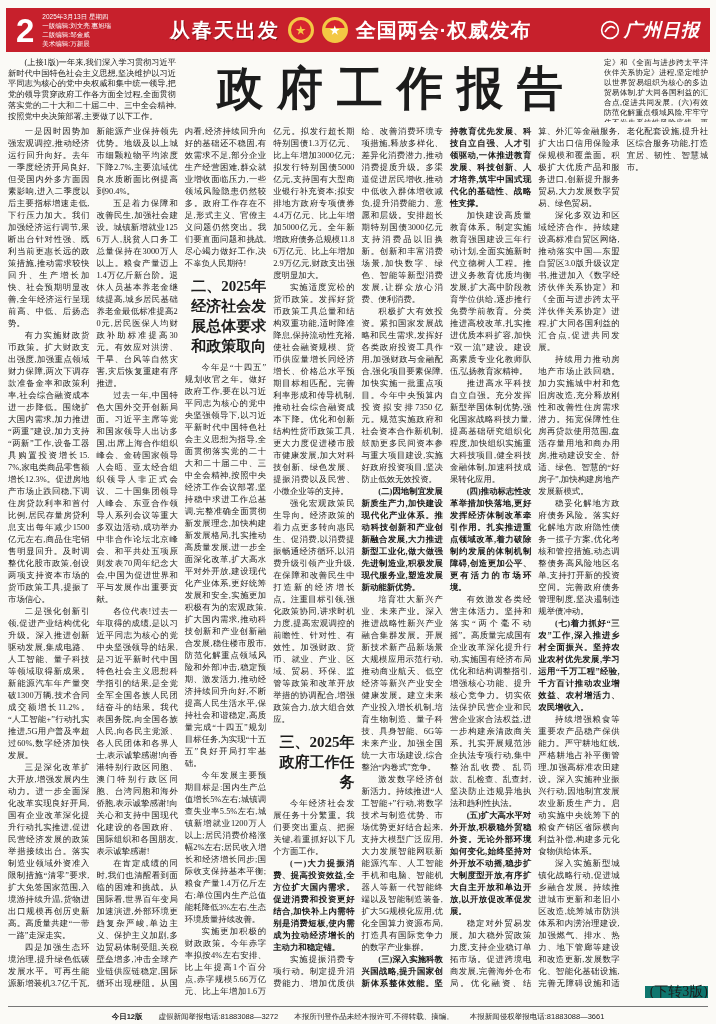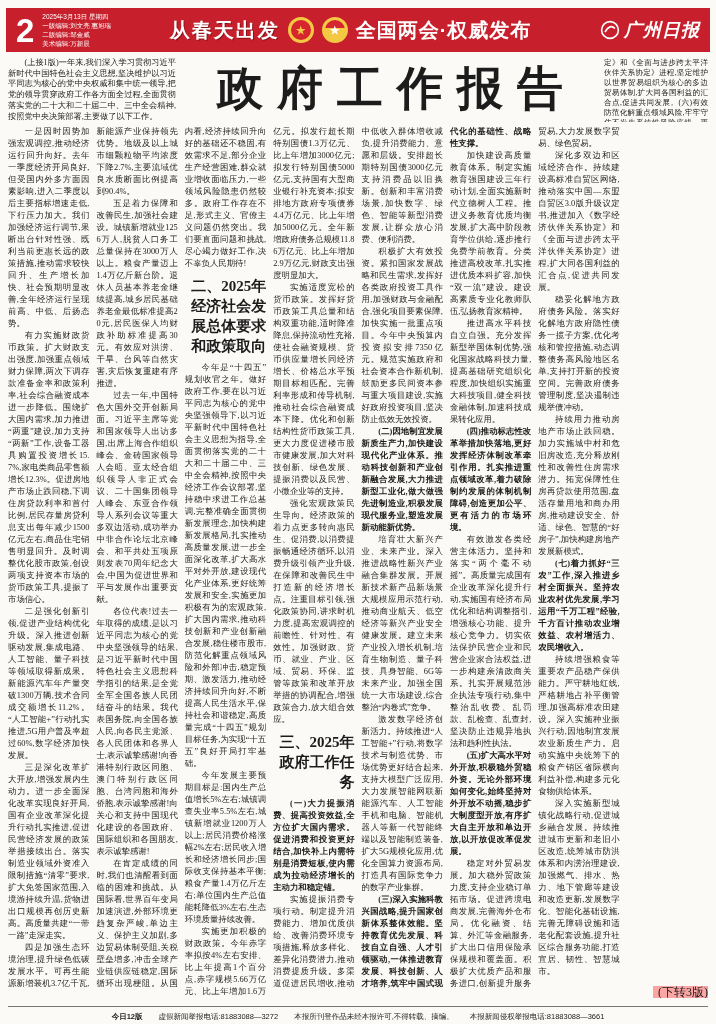--- a/index.html
+++ b/index.html
@@ -35,22 +35,22 @@
   .side p{margin:0;word-break:break-all;}
 
   
   .columns{position:relative;margin:4px 8px 0;height:872px;overflow:hidden;
            column-count:8;column-gap:7px;column-fill:auto;
            font-size:8.4px;line-height:12px;text-align:justify;}
   .columns p{margin:0;text-indent:2em;word-break:break-all;}
   .columns p.lead{font-weight:bold;}
   .columns h3{font-size:15px;line-height:20px;font-weight:900;text-align:right;
               margin:6px 0;text-indent:0;}
-  .continued{position:absolute;right:0;bottom:0;background:#fca5a5;padding-left:5px;
-             font-size:12px;line-height:12px;}
+  .continued{position:absolute;right:0;bottom:0;background:#0f766e;padding-left:5px;
+             font-size:14px;line-height:12px;}
 
   
   .footer{margin:8px 8px 0;border-top:1.5px solid #777;padding-top:5px;
           display:flex;justify-content:center;align-items:center;gap:16px;
           font-size:7.5px;color:#222;font-family:"Liberation Sans",sans-serif;}
   .footer p{margin:0;}
   .footer .edition{font-weight:bold;}
 </style>
 </head>
 <body>
@@ -107,36 +107,37 @@
     <h3>二、2025年经济社会发展总体要求和政策取向</h3>
     <div>
         <p>今年是“十四五”规划收官之年。做好政府工作,要在以习近平同志为核心的党中央坚强领导下,以习近平新时代中国特色社会主义思想为指导,全面贯彻落实党的二十大和二十届二中、三中全会精神,按照中央经济工作会议部署,坚持稳中求进工作总基调,完整准确全面贯彻新发展理念,加快构建新发展格局,扎实推动高质量发展,进一步全面深化改革,扩大高水平对外开放,建设现代化产业体系,更好统筹发展和安全,实施更加积极有为的宏观政策,扩大国内需求,推动科技创新和产业创新融合发展,稳住楼市股市,防范化解重点领域风险和外部冲击,稳定预期、激发活力,推动经济持续回升向好,不断提高人民生活水平,保持社会和谐稳定,高质量完成“十四五”规划目标任务,为实现“十五五”良好开局打牢基础。</p>
         <p>今年发展主要预期目标是:国内生产总值增长5%左右;城镇调查失业率5.5%左右,城镇新增就业1200万人以上;居民消费价格涨幅2%左右;居民收入增长和经济增长同步;国际收支保持基本平衡;粮食产量1.4万亿斤左右;单位国内生产总值能耗降低3%左右,生态环境质量持续改善。</p>
         <p>实施更加积极的财政政策。今年赤字率拟按4%左右安排、比上年提高1个百分点,赤字规模5.66万亿元、比上年增加1.6万亿元。拟发行超长期特别国债1.3万亿元、比上年增加3000亿元;拟发行特别国债5000亿元,支持国有大型商业银行补充资本;拟安排地方政府专项债券4.4万亿元、比上年增加5000亿元。全年新增政府债务总规模11.86万亿元、比上年增加2.9万亿元,财政支出强度明显加大。</p>
         <p>实施适度宽松的货币政策。发挥好货币政策工具总量和结构双重功能,适时降准降息,保持流动性充裕,使社会融资规模、货币供应量增长同经济增长、价格总水平预期目标相匹配。完善利率形成和传导机制,推动社会综合融资成本下降。优化和创新结构性货币政策工具,更大力度促进楼市股市健康发展,加大对科技创新、绿色发展、提振消费以及民营、小微企业等的支持。</p>
         <p>强化宏观政策民生导向。经济政策的着力点更多转向惠民生、促消费,以消费提振畅通经济循环,以消费升级引领产业升级,在保障和改善民生中打造新的经济增长点。注重目标引领,强化政策协同,讲求时机力度,提高宏观调控的前瞻性、针对性、有效性。加强财政、货币、就业、产业、区域、贸易、环保、监管等政策和改革开放举措的协调配合,增强政策合力,放大组合效应。</p>
       </div>
     <h3>三、2025年政府工作任务</h3>
     <div>
+        <p>今年经济社会发展任务十分繁重。我们要突出重点、把握关键,着重抓好以下几个方面工作。</p>
         <p class="lead">(一)大力提振消费、提高投资效益,全方位扩大国内需求。促进消费和投资更好结合,加快补上内需特别是消费短板,使内需成为拉动经济增长的主动力和稳定锚。</p>
         <p>实施提振消费专项行动。制定提升消费能力、增加优质供给、改善消费环境专项措施,释放多样化、差异化消费潜力,推动消费提质升级。多渠道促进居民增收,推动中低收入群体增收减负,提升消费能力、意愿和层级。安排超长期特别国债3000亿元支持消费品以旧换新。创新和丰富消费场景,加快数字、绿色、智能等新型消费发展,让群众放心消费、便利消费。</p>
         <p>积极扩大有效投资。紧扣国家发展战略和民生需求,发挥好各类政府投资工具作用,加强财政与金融配合,强化项目要素保障,加快实施一批重点项目。今年中央预算内投资拟安排7350亿元。规范实施政府和社会资本合作新机制,鼓励更多民间资本参与重大项目建设,实施好政府投资项目,坚决防止低效无效投资。</p>
         <p class="lead">(二)因地制宜发展新质生产力,加快建设现代化产业体系。推动科技创新和产业创新融合发展,大力推进新型工业化,做大做强先进制造业,积极发展现代服务业,塑造发展新动能新优势。</p>
         <p>培育壮大新兴产业、未来产业。深入推进战略性新兴产业融合集群发展。开展新技术新产品新场景大规模应用示范行动,推动商业航天、低空经济等新兴产业安全健康发展。建立未来产业投入增长机制,培育生物制造、量子科技、具身智能、6G等未来产业。加强全国统一大市场建设,综合整治“内卷式”竞争。</p>
         <p>激发数字经济创新活力。持续推进“人工智能+”行动,将数字技术与制造优势、市场优势更好结合起来,支持大模型广泛应用,大力发展智能网联新能源汽车、人工智能手机和电脑、智能机器人等新一代智能终端以及智能制造装备,扩大5G规模化应用,优化全国算力资源布局,打造具有国际竞争力的数字产业集群。</p>
         <p class="lead">(三)深入实施科教兴国战略,提升国家创新体系整体效能。坚持教育优先发展、科技自立自强、人才引领驱动,一体推进教育发展、科技创新、人才培养,筑牢中国式现代化的基础性、战略性支撑。</p>
         <p>加快建设高质量教育体系。制定实施教育强国建设三年行动计划,全面实施新时代立德树人工程。推进义务教育优质均衡发展,扩大高中阶段教育学位供给,逐步推行免费学前教育。分类推进高校改革,扎实推进优质本科扩容,加快“双一流”建设。建设高素质专业化教师队伍,弘扬教育家精神。</p>
         <p>推进高水平科技自立自强。充分发挥新型举国体制优势,强化国家战略科技力量,提高基础研究组织化程度,加快组织实施重大科技项目,健全科技金融体制,加速科技成果转化应用。</p>
         <p class="lead">(四)推动标志性改革举措加快落地,更好发挥经济体制改革牵引作用。扎实推进重点领域改革,着力破除制约发展的体制机制障碍,创造更加公平、更有活力的市场环境。</p>
         <p>有效激发各类经营主体活力。坚持和落实“两个毫不动摇”。高质量完成国有企业改革深化提升行动,实施国有经济布局优化和结构调整指引,增强核心功能、提升核心竞争力。切实依法保护民营企业和民营企业家合法权益,进一步构建亲清政商关系。扎实开展规范涉企执法专项行动,集中整治乱收费、乱罚款、乱检查、乱查封,坚决防止违规异地执法和趋利性执法。</p>
         <p class="lead">(五)扩大高水平对外开放,积极稳外贸稳外资。无论外部环境如何变化,始终坚持对外开放不动摇,稳步扩大制度型开放,有序扩大自主开放和单边开放,以开放促改革促发展。</p>
         <p>稳定对外贸易发展。加大稳外贸政策力度,支持企业稳订单拓市场。促进跨境电商发展,完善海外仓布局。优化融资、结算、外汇等金融服务,扩大出口信用保险承保规模和覆盖面。积极扩大优质产品和服务进口,创新提升服务贸易,大力发展数字贸易、绿色贸易。</p>
         <p>深化多双边和区域经济合作。持续建设高标准自贸区网络,推动落实中国—东盟自贸区3.0版升级议定书,推进加入《数字经济伙伴关系协定》和《全面与进步跨太平洋伙伴关系协定》进程,扩大同各国利益的汇合点,促进共同发展。</p>
+        <p>持续用力推动房地产市场止跌回稳。加力实施城中村和危旧房改造,充分释放刚性和改善性住房需求潜力。拓宽保障性住房再贷款使用范围,盘活存量用地和商办用房,推动建设安全、舒适、绿色、智慧的“好房子”,加快构建房地产发展新模式。</p>
         <p>稳妥化解地方政府债务风险。落实好化解地方政府隐性债务一揽子方案,优化考核和管控措施,动态调整债务高风险地区名单,支持打开新的投资空间。完善政府债务管理制度,坚决遏制违规举债冲动。</p>
-        <p>持续用力推动房地产市场止跌回稳。加力实施城中村和危旧房改造,充分释放刚性和改善性住房需求潜力。拓宽保障性住房再贷款使用范围,盘活存量用地和商办用房,推动建设安全、舒适、绿色、智慧的“好房子”,加快构建房地产发展新模式。</p>
         <p class="lead">(七)着力抓好“三农”工作,深入推进乡村全面振兴。坚持农业农村优先发展,学习运用“千万工程”经验,千方百计推动农业增效益、农村增活力、农民增收入。</p>
         <p>持续增强粮食等重要农产品稳产保供能力。严守耕地红线,严格耕地占补平衡管理,加强高标准农田建设。深入实施种业振兴行动,因地制宜发展农业新质生产力。启动实施中央统筹下的粮食产销区省际横向利益补偿,构建多元化食物供给体系。</p>
         <p>深入实施新型城镇化战略行动,促进城乡融合发展。持续推进城市更新和老旧小区改造,统筹城市防洪体系和内涝治理建设,加强燃气、排水、热力、地下管廊等建设和改造更新,发展数字化、智能化基础设施,完善无障碍设施和适老化配套设施,提升社区综合服务功能,打造宜居、韧性、智慧城市。</p>
       </div>
     <span class="continued">(下转3版)</span>
   </div>
 
   <div class="footer">
     <p class="edition">今日12版</p>
     <div style="display:flex;gap:16px;">

